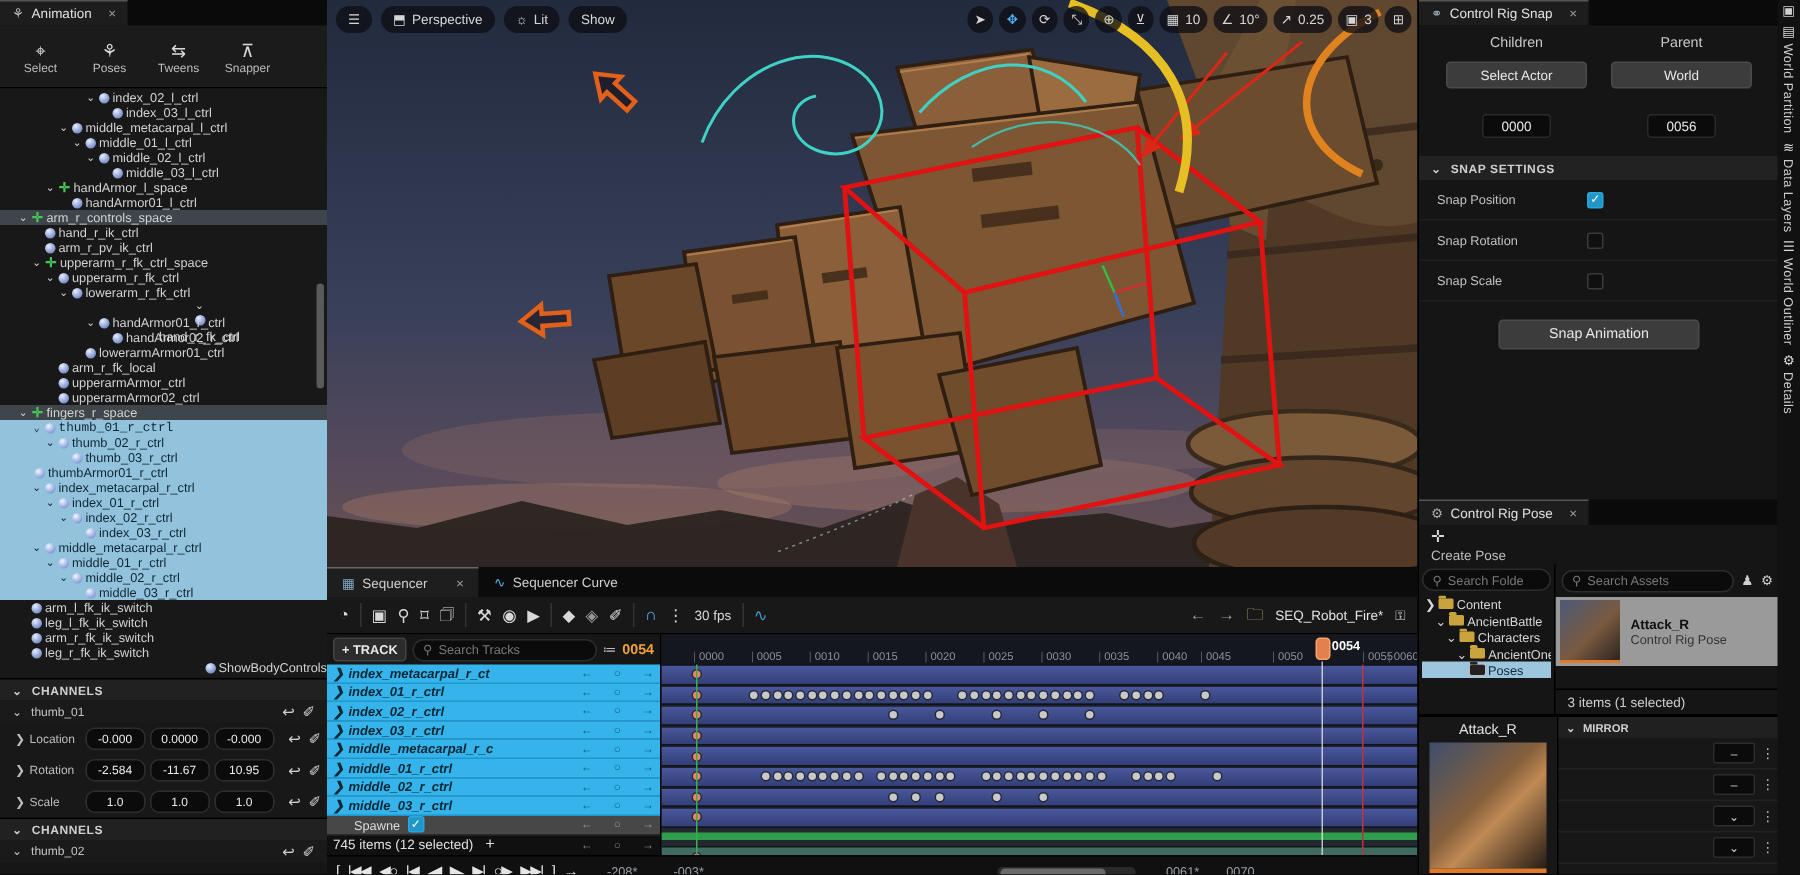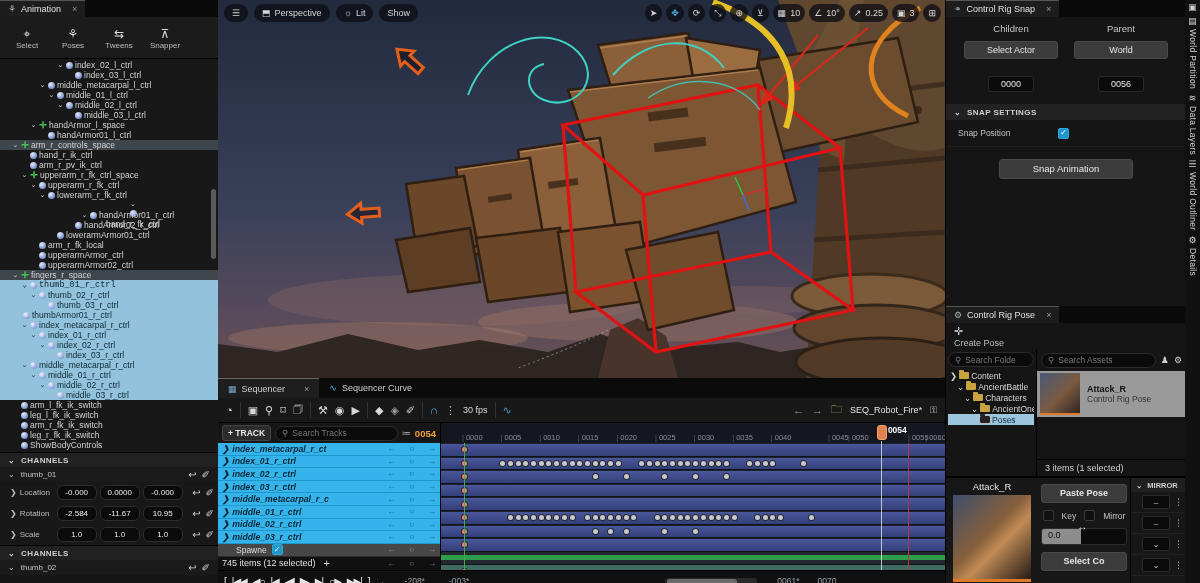--- a/index.html
+++ b/index.html
@@ -248,21 +248,21 @@
         <div class="trow" style="padding-left: 39px;">
           <span class="chev">⌄</span>
           <span class="sph"></span>
           <span>lowerarm_r_fk_ctrl</span>
         </div>
         <div class="trow" style="padding-left: 48px; flex-direction: column;">
           <span class="chev">⌄</span>
           <span class="sph"></span>
           <span>hand_r_fk_ctrl</span>
         </div>
-        <div class="trow" style="padding-left: 57px; margin-left: 24px;">
+        <div class="trow" style="padding-left: 57px;">
           <span class="chev">⌄</span>
           <span class="sph"></span>
           <span>handArmor01_r_ctrl</span>
         </div>
         <div class="trow" style="padding-left: 66px;">
           <span class="chev"></span>
           <span class="sph"></span>
           <span>handArmor02_r_ctrl</span>
         </div>
         <div class="trow" style="padding-left: 48px; text-align: right;">
@@ -363,21 +363,21 @@
         <div class="trow" style="padding-left: 12px;">
           <span class="chev"></span>
           <span class="sph"></span>
           <span>arm_r_fk_ik_switch</span>
         </div>
         <div class="trow" style="padding-left: 12px;">
           <span class="chev"></span>
           <span class="sph"></span>
           <span>leg_r_fk_ik_switch</span>
         </div>
-        <div class="trow" style="padding-left: 12px;">
+        <div class="trow" style="padding-left: 12px; justify-content: flex-end;">
           <span class="chev"></span>
           <span class="sph"></span>
           <span>ShowBodyControls</span>
         </div>
         <div class="vscroll" style="top:130px;height:70px;"></div>
       </div>
     <div id="channels">
         <div class="chan-head">
           <span>⌄</span>
           <span>CHANNELS</span>
@@ -741,21 +741,21 @@
         <div class="ruler" id="ruler">
             <span class="tick" style="left: 21px;"><i>|</i>0000</span>
             <span class="tick" style="left: 59.6px;"><i>|</i>0005</span>
             <span class="tick" style="left: 98.2px;"><i>|</i>0010</span>
             <span class="tick" style="left: 136.8px;"><i>|</i>0015</span>
             <span class="tick" style="left: 175.4px;"><i>|</i>0020</span>
             <span class="tick" style="left: 214px;"><i>|</i>0025</span>
             <span class="tick" style="left: 252.6px;"><i>|</i>0030</span>
             <span class="tick" style="left: 291.2px;"><i>|</i>0035</span>
             <span class="tick" style="left: 329.8px;"><i>|</i>0040</span>
-            <span class="tick" style="left: 387px;"><i>|</i>0045</span>
+            <span class="tick" style="left: 359px;"><i>|</i>0045</span>
             <span class="tick" style="left: 407px;"><i>|</i>0050</span>
             <span class="tick" style="left: 467px;"><i>|</i>0055</span>
             <span class="tick" style="left: 484.2px;"><i>|</i>0060</span>
             <div class="marker" style="left: 435.88px;"></div>
             <span class="marker-lbl" style="left: 446.88px;">0054</span>
           </div>
         <div class="tl-rows" id="tl-rows">
             <div class="tl-row">
               <span class="dot o" style="left: 23px;"></span>
             </div>
@@ -911,20 +911,28 @@
     </div>
     <div class="sec-head" style="margin-top:12px;">
       <span>⌄</span>
       <span>SNAP SETTINGS</span>
     </div>
     <div id="snap-settings">
         <div class="setrow">
           <span style="width: 70px;">Snap Position</span>
           <span class="chk on">✓</span>
         </div>
+        <div class="setrow">
+          <span style="width: 70px;">Snap Rotation</span>
+          <span class="chk"></span>
+        </div>
+        <div class="setrow">
+          <span style="width: 70px;">Snap Scale</span>
+          <span class="chk"></span>
+        </div>
       </div>
     <div class="btn snap-anim">Snap Animation</div>
     <div style="flex:1;"></div>
 
     <div class="tabbar">
       <div class="tab">
         <span style="color:#aaa;">⚙</span>
         <span>Control Rig Pose</span>
         <span class="x">×</span>
       </div>
@@ -989,35 +997,20 @@
             <div class="acard"></div>
           </div>
         <div class="astatus">3 items (1 selected)</div>
       </div>
     </div>
     <div class="pose-detail">
       <div class="pd-left">
         <span class="pd-title">Attack_R</span>
         <div class="pd-thumb"></div>
       </div>
-      <div class="pd-mid">
-        <span class="btn">Paste Pose</span>
-        <span class="kmrow">
-          <span class="chk"></span>
-          <span>Key</span>
-          <span class="chk"></span>
-          <span>Mirror</span>
-        </span>
-        <span class="slider">
-          <span class="fill"></span>
-          <span class="val">0.0</span>
-          <span class="hnd">↔</span>
-        </span>
-        <span class="btn">Select Co</span>
-      </div>
       <div class="pd-right">
         <div class="mirror-head">
           <span>⌄</span>
           <span>MIRROR</span>
         </div>
         <div id="mirror-rows">
             <div class="mrow">
               <span class="mdrop">–</span>
               <span class="mdots">⋮</span>
             </div>

